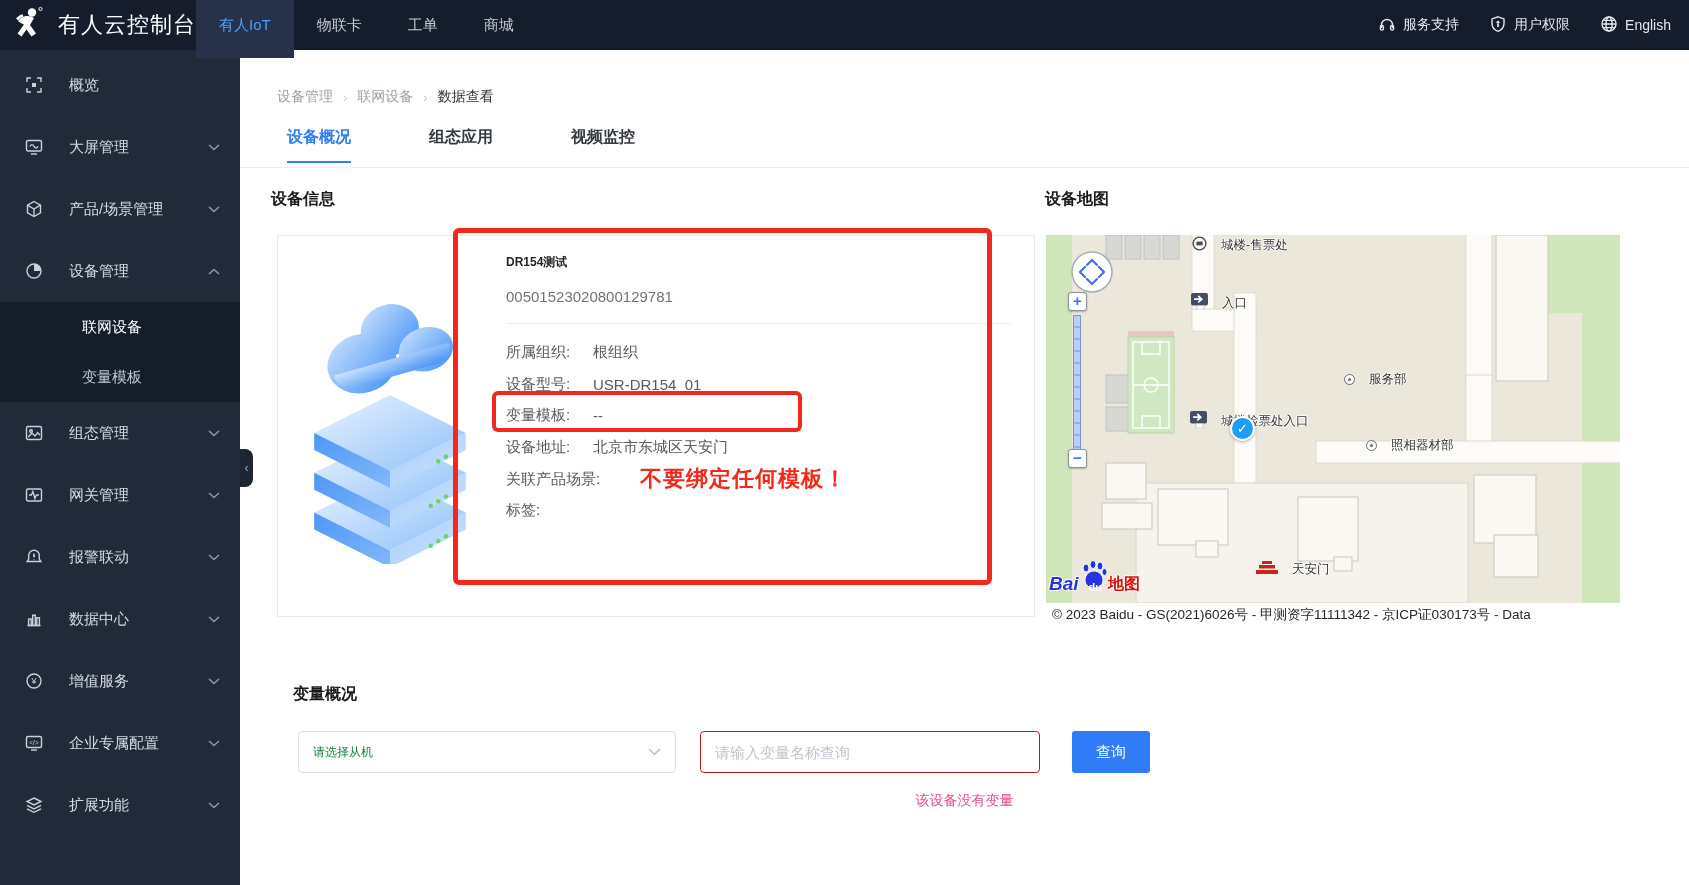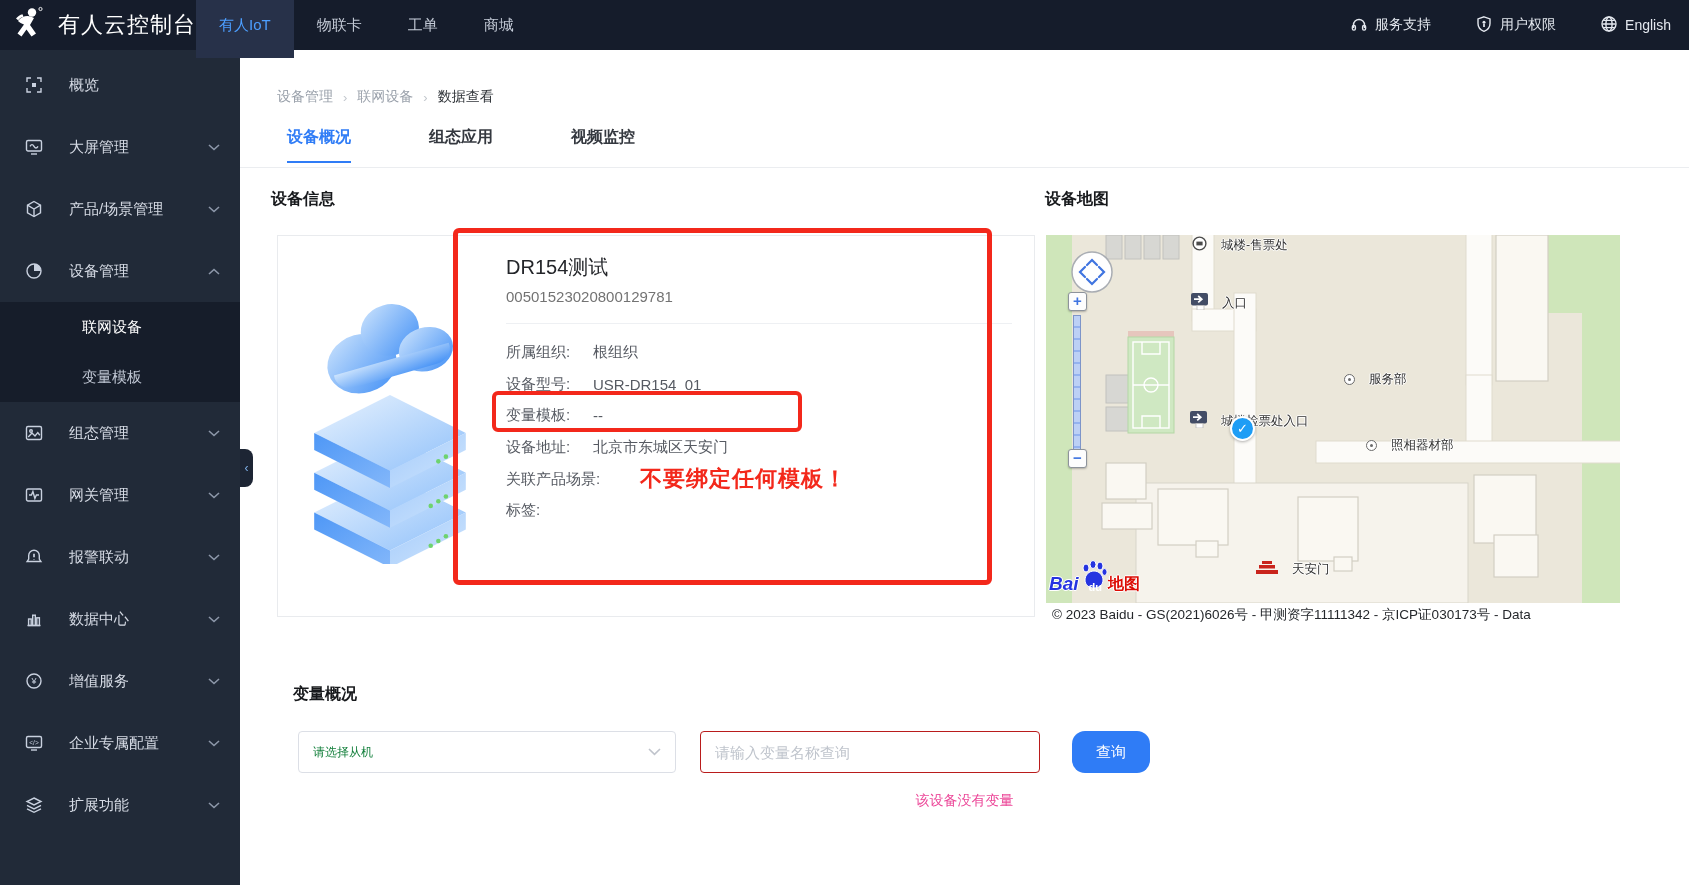--- a/index.html
+++ b/index.html
@@ -8,21 +8,21 @@
   #app { position:relative; width:1689px; height:885px; overflow:hidden; background:#fff; }
 
   
   .topbar { position:absolute; left:0; top:0; width:1689px; height:50px;
             background:var(--navbar,#151c2b); display:flex; align-items:center; z-index:30; }
   .logo { display:flex; align-items:center; gap:14px; padding-left:12px; width:196px; }
   .logo-title { color:#fff; font-size:22px; font-weight:500; letter-spacing:1px; white-space:nowrap; }
   .top-tabs { display:flex; height:66px; align-items:stretch; }
   .top-tab { display:flex; align-items:center; padding:0 23px; font-size:15px; color:#c3cad6; cursor:pointer; }
   .top-tab.active { background:var(--topbar-active-bg,#273149); color:var(--topbar-active-text,#4d9fff); }
-  .top-right { margin-left:auto; display:flex; align-items:center; gap:44px; padding-right:18px; }
+  .top-right { margin-left:auto; display:flex; align-items:center; gap:30px; padding-right:18px; }
   .tr-item { display:flex; align-items:center; gap:7px; color:#e4e8ef; font-size:14px; cursor:pointer; }
   .tr-item svg { stroke:#e4e8ef; fill:none; stroke-width:1.4; }
 
   
   .sidebar { position:absolute; left:0; top:50px; width:240px; height:835px;
              background:var(--sidebar,#212a38); z-index:25; padding-top:4px; }
   .side-item { height:62px; display:flex; align-items:center; padding:0 20px 0 25px; cursor:pointer; }
   .side-item .sicon { width:18px; height:18px; display:inline-flex; }
   .side-item .sicon svg { stroke:#c9d1df; fill:none; stroke-width:1.4; }
   .side-label { margin-left:26px; color:#d6dbe5; font-size:15px; white-space:nowrap; }
@@ -48,21 +48,21 @@
               border-bottom:2px solid transparent; }
   .page-tab.active { color:var(--accent,#2f7cf6); border-bottom-color:var(--accent,#2f7cf6); }
   .tabs-line { position:absolute; left:240px; top:167px; width:1449px; height:1px; background:#ebedf0; }
 
   .sec-title { position:absolute; font-size:16px; font-weight:700; color:#17191c; }
 
   
   .device-card { position:absolute; left:277px; top:235px; width:758px; height:382px;
                  background:#fff; border:1px solid #e9ebee; }
   .illu { position:absolute; left:22px; top:28px; }
-  .dev-name { position:absolute; left:228px; top:18px; font-size:20px; font-weight:400; color:#24262a; }
+  .dev-name { position:absolute; left:228px; top:18px; font-size:12px; font-weight:700; color:#24262a; }
   .dev-id   { position:absolute; left:228px; top:52px; font-size:15px; color:#737373; }
   .dev-div  { position:absolute; left:228px; top:87px; width:506px; height:1px; background:#eef0f3; }
   .dev-rows { position:absolute; left:228px; top:101px; }
   .drow { display:flex; align-items:center; height:31.6px; font-size:15px; color:#565a62; }
   .drow .lbl { min-width:87px; white-space:nowrap; }
   .drow .val { white-space:nowrap; }
 
   
   .map-box { position:absolute; left:1046px; top:235px; width:574px; height:368px; overflow:hidden;
              background:#ebe7da; z-index:5; cursor:grab; }
@@ -99,21 +99,21 @@
                 border:1px solid #dcdfe6; border-radius:4px; display:flex; align-items:center;
                 padding:0 14px; cursor:pointer; }
   .var-select .ph { color:#15803d; font-size:12px; }
   .var-select .chev { margin-left:auto; display:inline-flex; }
   .var-select .chev svg { stroke:#c0c4cc; fill:none; stroke-width:1.6; }
   .var-input { position:absolute; left:700px; top:731px; width:340px; height:42px; background:#fff;
                border:1px solid #b91c1c; border-radius:4px; padding:0 14px; font-size:15px; color:#333;
                font-family:inherit; outline:none; }
   .var-input::placeholder { color:#bfc4cc; }
   .var-btn { position:absolute; left:1072px; top:731px; width:78px; height:42px;
-             background:var(--accent,#2f7cf6); color:#fff; border:none; border-radius:13px;
+             background:var(--accent,#2f7cf6); color:#fff; border:none; border-radius:3px;
              font-size:15px; cursor:pointer; font-family:inherit; }
   .var-empty { position:absolute; left:240px; top:792px; width:1449px; text-align:center;
                font-size:14px; color:#ec4899; }
 
   
   .anno { position:absolute; z-index:40; pointer-events:none; }
   .anno-outer { left:453px; top:228px; width:539px; height:357px;
                 border:5px solid var(--annotation-red,#f3281b); border-radius:6px; }
   .anno-inner { left:492px; top:391px; width:310px; height:41px;
                 border:4px solid var(--annotation-red,#f3281b); border-radius:6px; }

